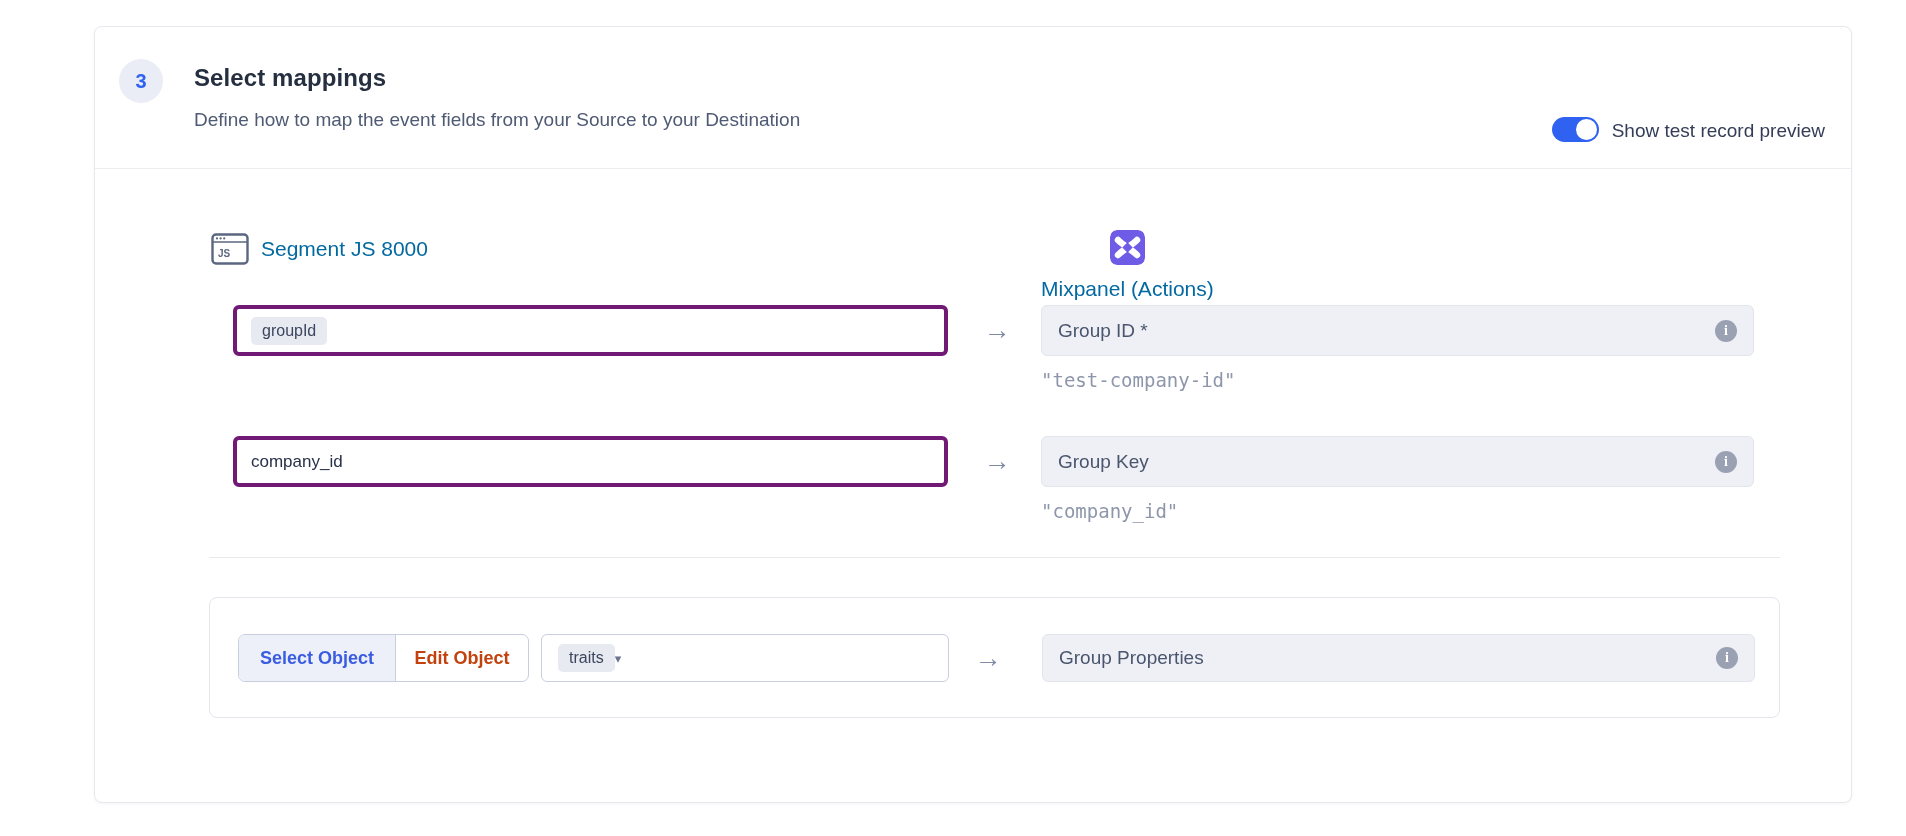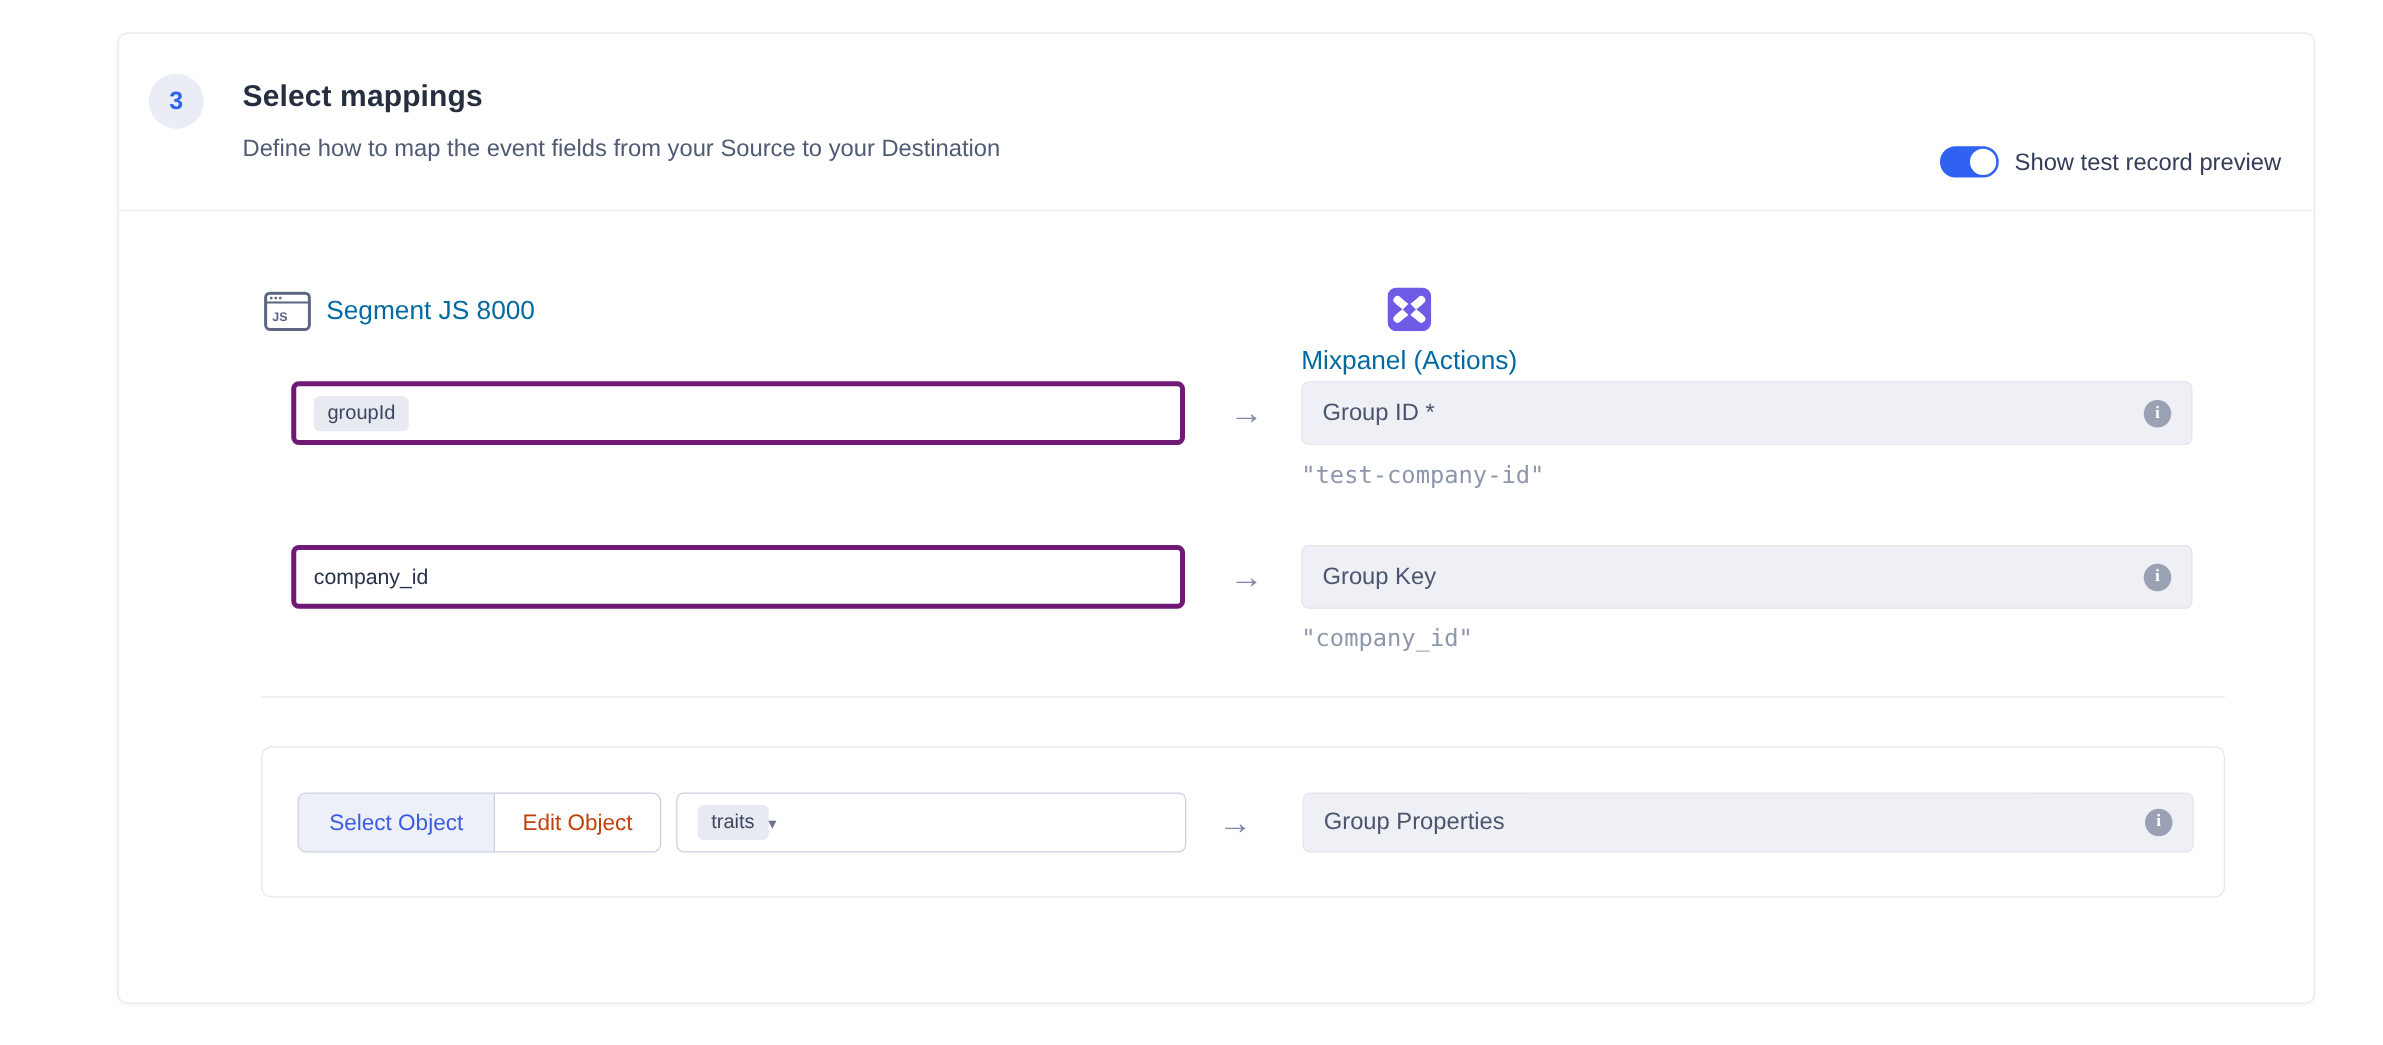--- a/index.html
+++ b/index.html
@@ -98,21 +98,21 @@
   .object-box {
     position: absolute; left: 114px; top: 570px; width: 1571px; height: 121px;
     border: 1px solid #e3e6ec; border-radius: 8px; background: #ffffff;
   }
   .btn-group {
     position: absolute; left: 28px; top: 36px; height: 48px; display: flex;
     border: 1px solid #c8cede; border-radius: 7px; overflow: hidden; background: #fff;
   }
   .btn-seg {
     height: 100%; display: flex; align-items: center; justify-content: center;
-    font-size: 18px; font-weight: 400; cursor: pointer; border: none; background: transparent;
+    font-size: 18px; font-weight: 700; cursor: pointer; border: none; background: transparent;
     font-family: "Liberation Sans", sans-serif;
   }
   .btn-seg.active { width: 157px; background: #edf0f8; color: #3a5ce0; border-right: 1px solid #c8cede; }
   .btn-seg.plain  { width: 132px; color: #c2410c; }
 
   .obj-dropdown {
     position: absolute; left: 331px; top: 36px; width: 408px; height: 48px;
     border: 1px solid #c9cfdd; border-radius: 6px; background: #fff;
     display: flex; align-items: center; justify-content: flex-start;
     padding: 0 16px; cursor: pointer;

